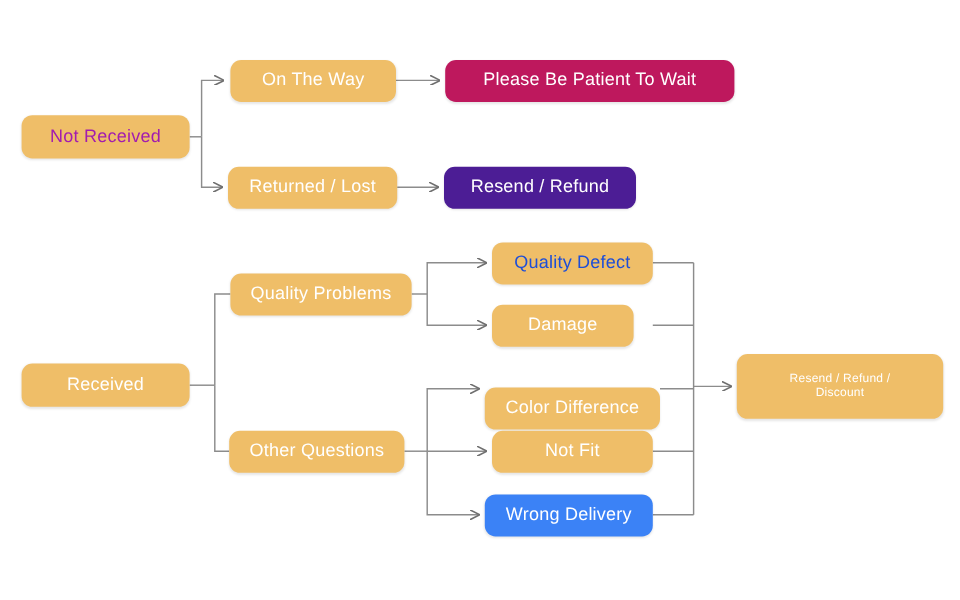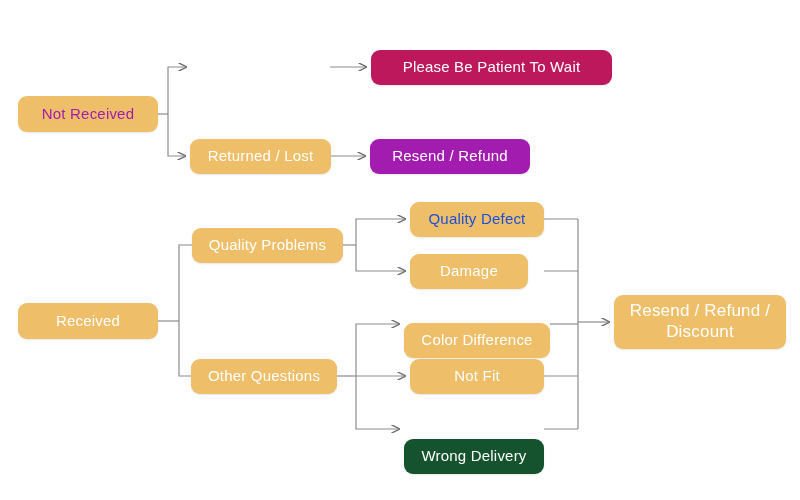--- a/index.html
+++ b/index.html
@@ -40,21 +40,21 @@
     text-align: center;
     font-size: 15px;
     font-weight: 400;
     letter-spacing: 0.2px;
     line-height: 1.25;
     padding: 0 8px;
     box-shadow: 0 1px 2px rgba(0,0,0,0.10);
     white-space: pre-line;
   }
   .node.two-line {
-    font-size: 17px;
+    font-size: 10px;
     line-height: 1.22;
     text-align: center;
   }
 </style>
 </head>
 <body>
 
 <div id="canvas" style="background: rgb(255, 255, 255);">
 
   <svg id="edges" viewBox="0 0 800 500" width="800" height="500" xmlns="http://www.w3.org/2000/svg">
@@ -92,39 +92,40 @@
       <path d="M 544 376 L 578 376"></path>
       <path d="M 544 429 L 578 429"></path>
       <path d="M 578 219 L 578 429"></path>
       <path d="M 578 322 L 609 322" marker-end="url(#arrow)"></path>
 
     </g>
   </svg>
 
   <div class="node" style="left: 18px; top: 96px; width: 140px; height: 36px; background: rgb(239, 190, 104); color: #a21caf;">Not Received</div>
 
+  <div class="node" style="left: 192px; top: 50px; width: 138px; height: 35px; background: rgb(239, 190, 104); color: rgb(255, 255, 255);">On The Way</div>
 
   <div class="node" style="left: 371px; top: 50px; width: 241px; height: 35px; background: #be185d; color: rgb(255, 255, 255);">Please Be Patient To Wait</div>
 
   <div class="node" style="left: 190px; top: 139px; width: 141px; height: 35px; background: rgb(239, 190, 104); color: rgb(255, 255, 255);">Returned / Lost</div>
 
-  <div class="node" style="left: 370px; top: 139px; width: 160px; height: 35px; background: #a21caf; color: rgb(255, 255, 255);">Resend / Refund</div>
+  <div class="node" style="left: 370px; top: 139px; width: 160px; height: 35px; background: #4c1d95; color: rgb(255, 255, 255);">Resend / Refund</div>
 
   <div class="node" style="left: 18px; top: 303px; width: 140px; height: 36px; background: rgb(239, 190, 104); color: rgb(255, 255, 255);">Received</div>
 
   <div class="node" style="left: 191px; top: 359px; width: 146px; height: 35px; background: rgb(239, 190, 104); color: rgb(255, 255, 255);">Other Questions</div>
 
   <div class="node" style="left: 192px; top: 228px; width: 151px; height: 35px; background: rgb(239, 190, 104); color: rgb(255, 255, 255);">Quality Problems</div>
 
   <div class="node" style="left: 410px; top: 202px; width: 134px; height: 35px; background: rgb(239, 190, 104); color: #1d4ed8;">Quality Defect</div>
 
   <div class="node" style="left: 410px; top: 254px; width: 118px; height: 35px; background: rgb(239, 190, 104); color: rgb(255, 255, 255);">Damage</div>
 
   <div class="node" style="left: 404px; top: 323px; width: 146px; height: 35px; background: rgb(239, 190, 104); color: rgb(255, 255, 255);">Color Difference</div>
 
   <div class="node" style="left: 410px; top: 359px; width: 134px; height: 35px; background: rgb(239, 190, 104); color: rgb(255, 255, 255);">Not Fit</div>
 
-  <div class="node" style="left: 404px; top: 412px; width: 140px; height: 35px; background: #14532d; color: rgb(255, 255, 255); margin-top: 27px;">Wrong Delivery</div>
+  <div class="node" style="left: 404px; top: 412px; width: 140px; height: 35px; background: #3b82f6; color: rgb(255, 255, 255);">Wrong Delivery</div>
 
   <div class="node two-line" style="left: 614px; top: 295px; width: 172px; height: 54px; background: rgb(239, 190, 104); color: rgb(255, 255, 255);">Resend / Refund /
 Discount</div>
 
 </div>
 
 </body></html>

